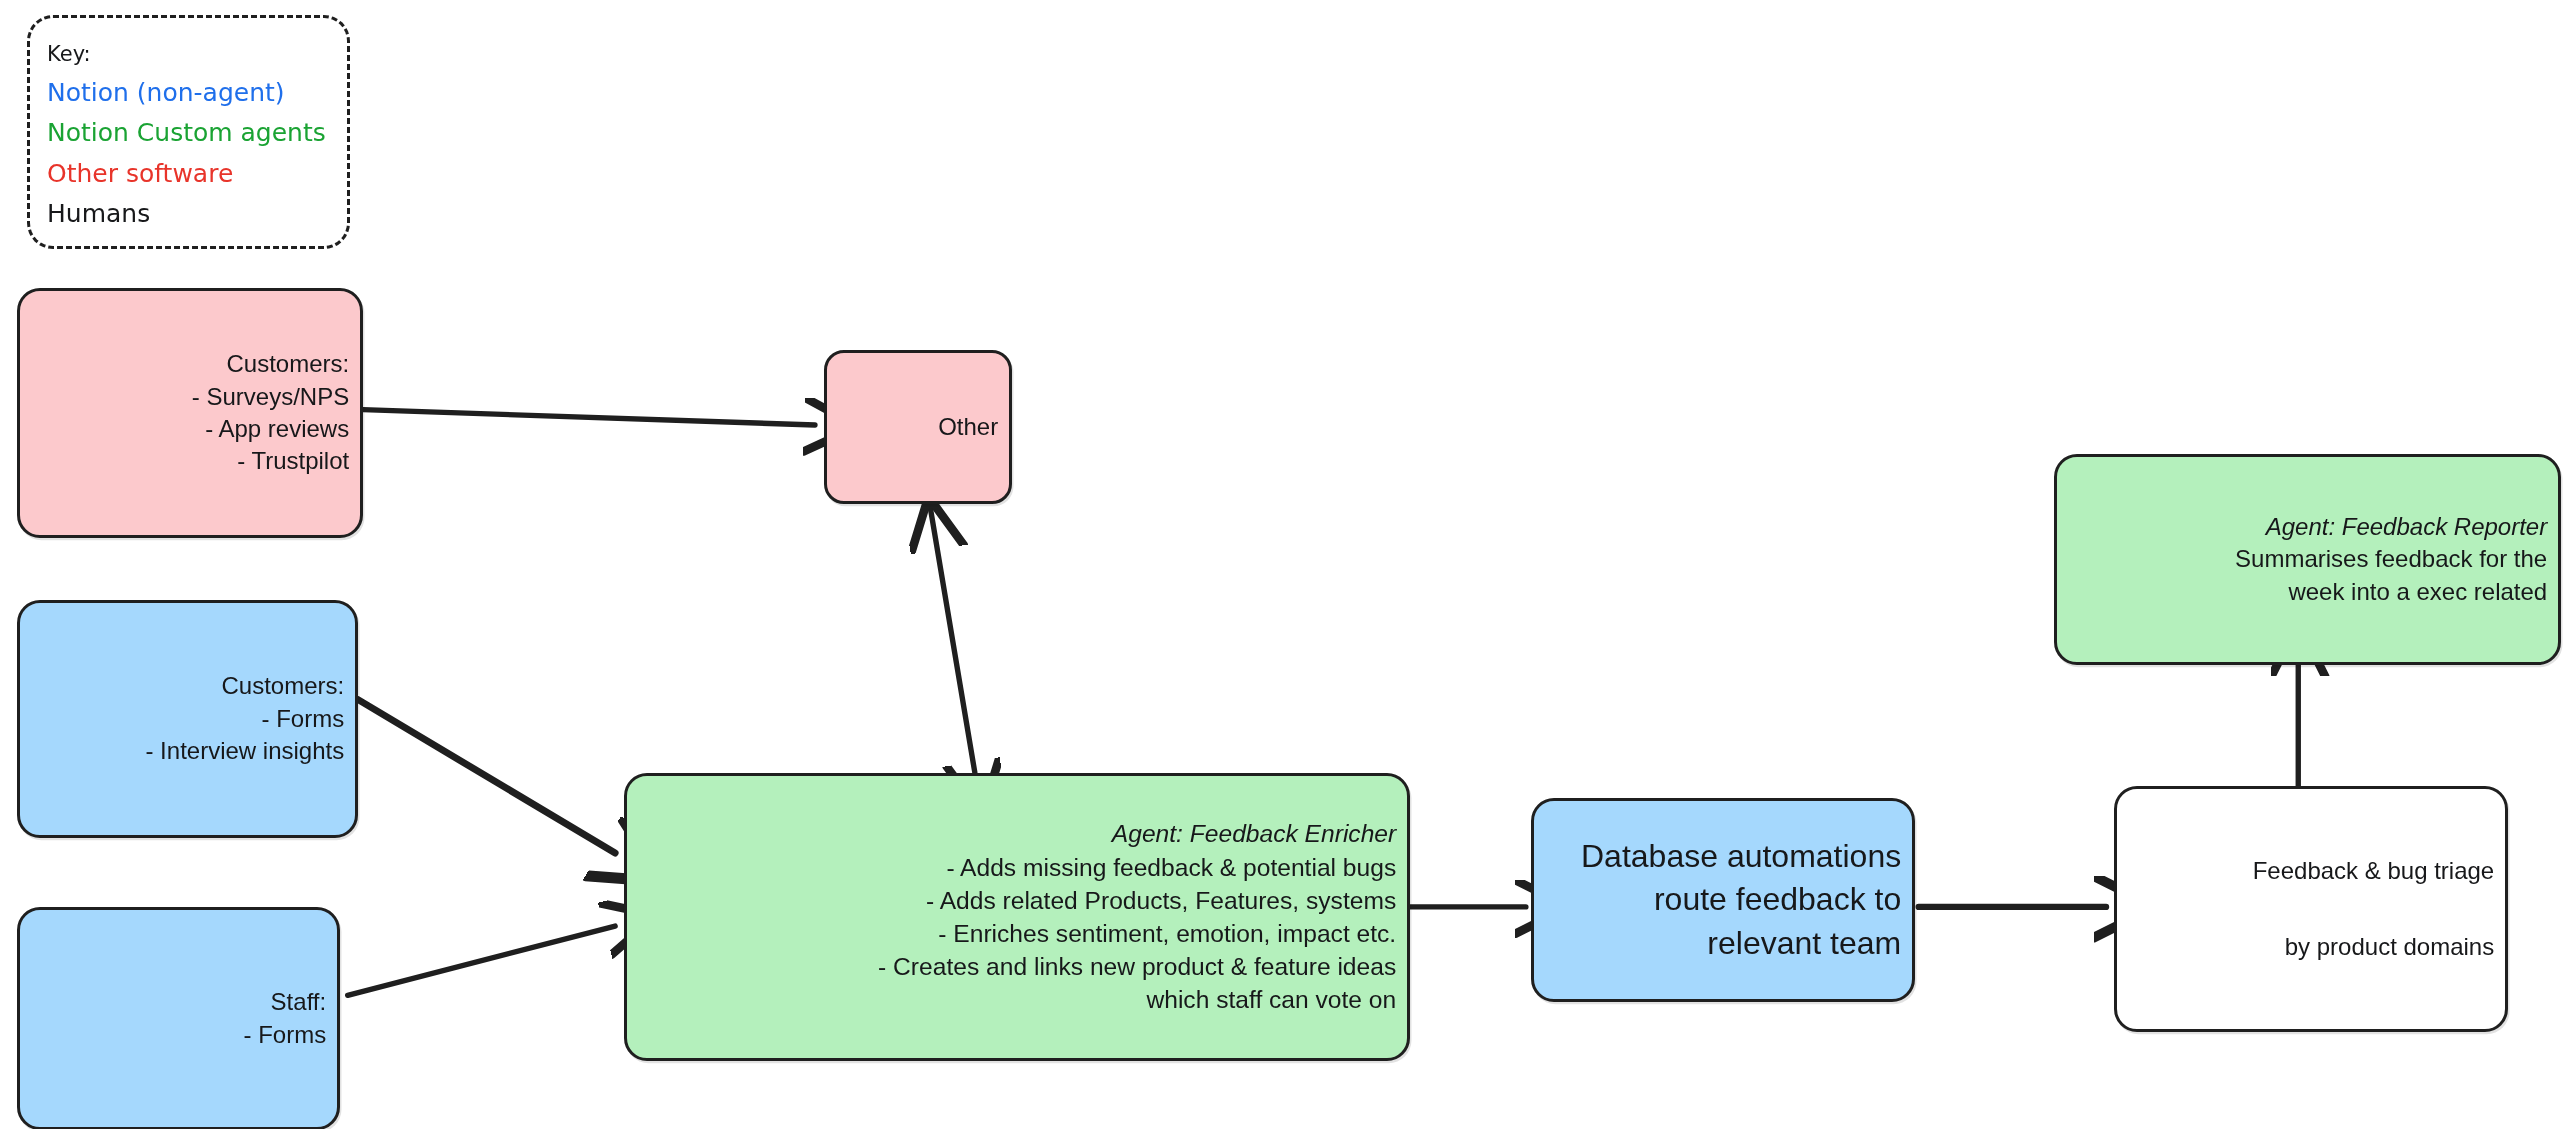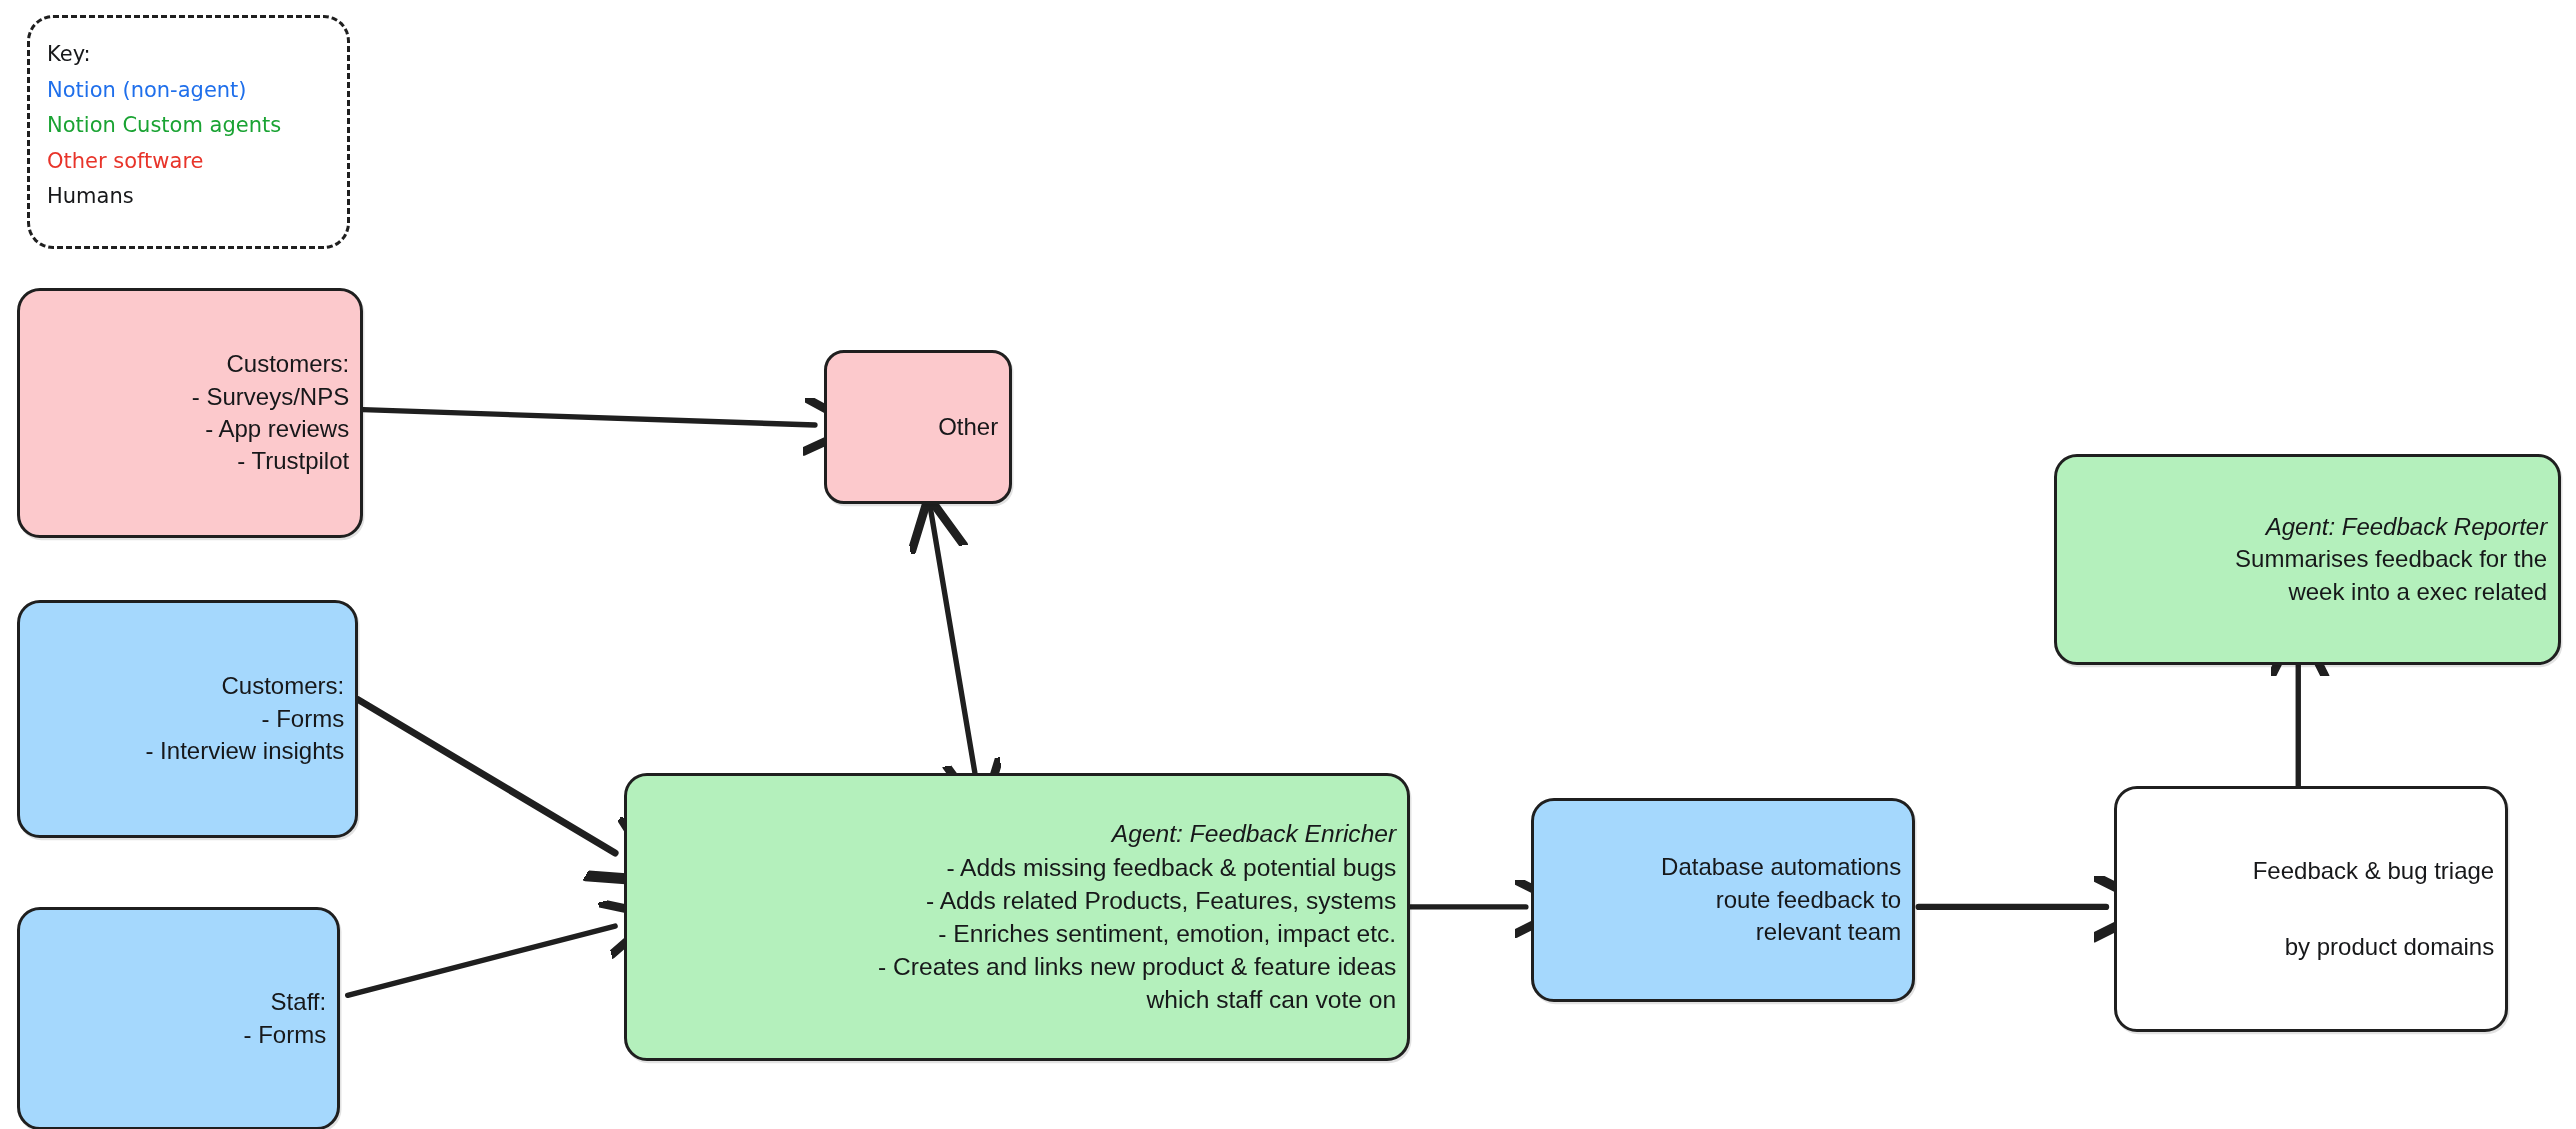--- a/index.html
+++ b/index.html
@@ -64,21 +64,21 @@
     padding: 12.3px 17px 7.7px 17px;
   }
   #legend .legend-title {
     font-size: 21px;
     color: #17181a;
     margin-bottom: 12.3px;
     white-space: nowrap;
     margin-top: 11px;
   }
   #legend .legend-item {
-    font-size: 21px;
+    font-size: 25px;
     margin-bottom: 11.5px;
     white-space: nowrap;
   }
   #legend .legend-item:last-child { margin-bottom: 0; }
 </style>
 </head>
 <body>
 
 <div id="canvas">
 
@@ -139,21 +139,21 @@
 
   <div class="node fill-green" style="left:624px; top:773px; width:786px; height:288px; font-size:24.6px;">
     <span class="line" style="font-style:italic;">Agent: Feedback Enricher</span>
     <span class="line">- Adds missing feedback &amp; potential bugs</span>
     <span class="line">- Adds related Products, Features, systems</span>
     <span class="line">- Enriches sentiment, emotion, impact etc.</span>
     <span class="line">- Creates and links new product &amp; feature ideas</span>
     <span class="line">which staff can vote on</span>
   </div>
 
-  <div class="node fill-blue" style="left:1531px; top:798px; width:384px; height:204px; font-size:24px;">
+  <div class="node fill-blue" style="left:1531px; top:798px; width:384px; height:204px; font-size:32px;">
     <span class="line">Database automations</span>
     <span class="line">route feedback to</span>
     <span class="line">relevant team</span>
   </div>
 
   <div class="node fill-white" style="left:2114px; top:786px; width:394px; height:246px; font-size:24px;gap:44px;">
     <span class="line">Feedback &amp; bug triage</span>
     <span class="line">by product domains</span>
   </div>
 

